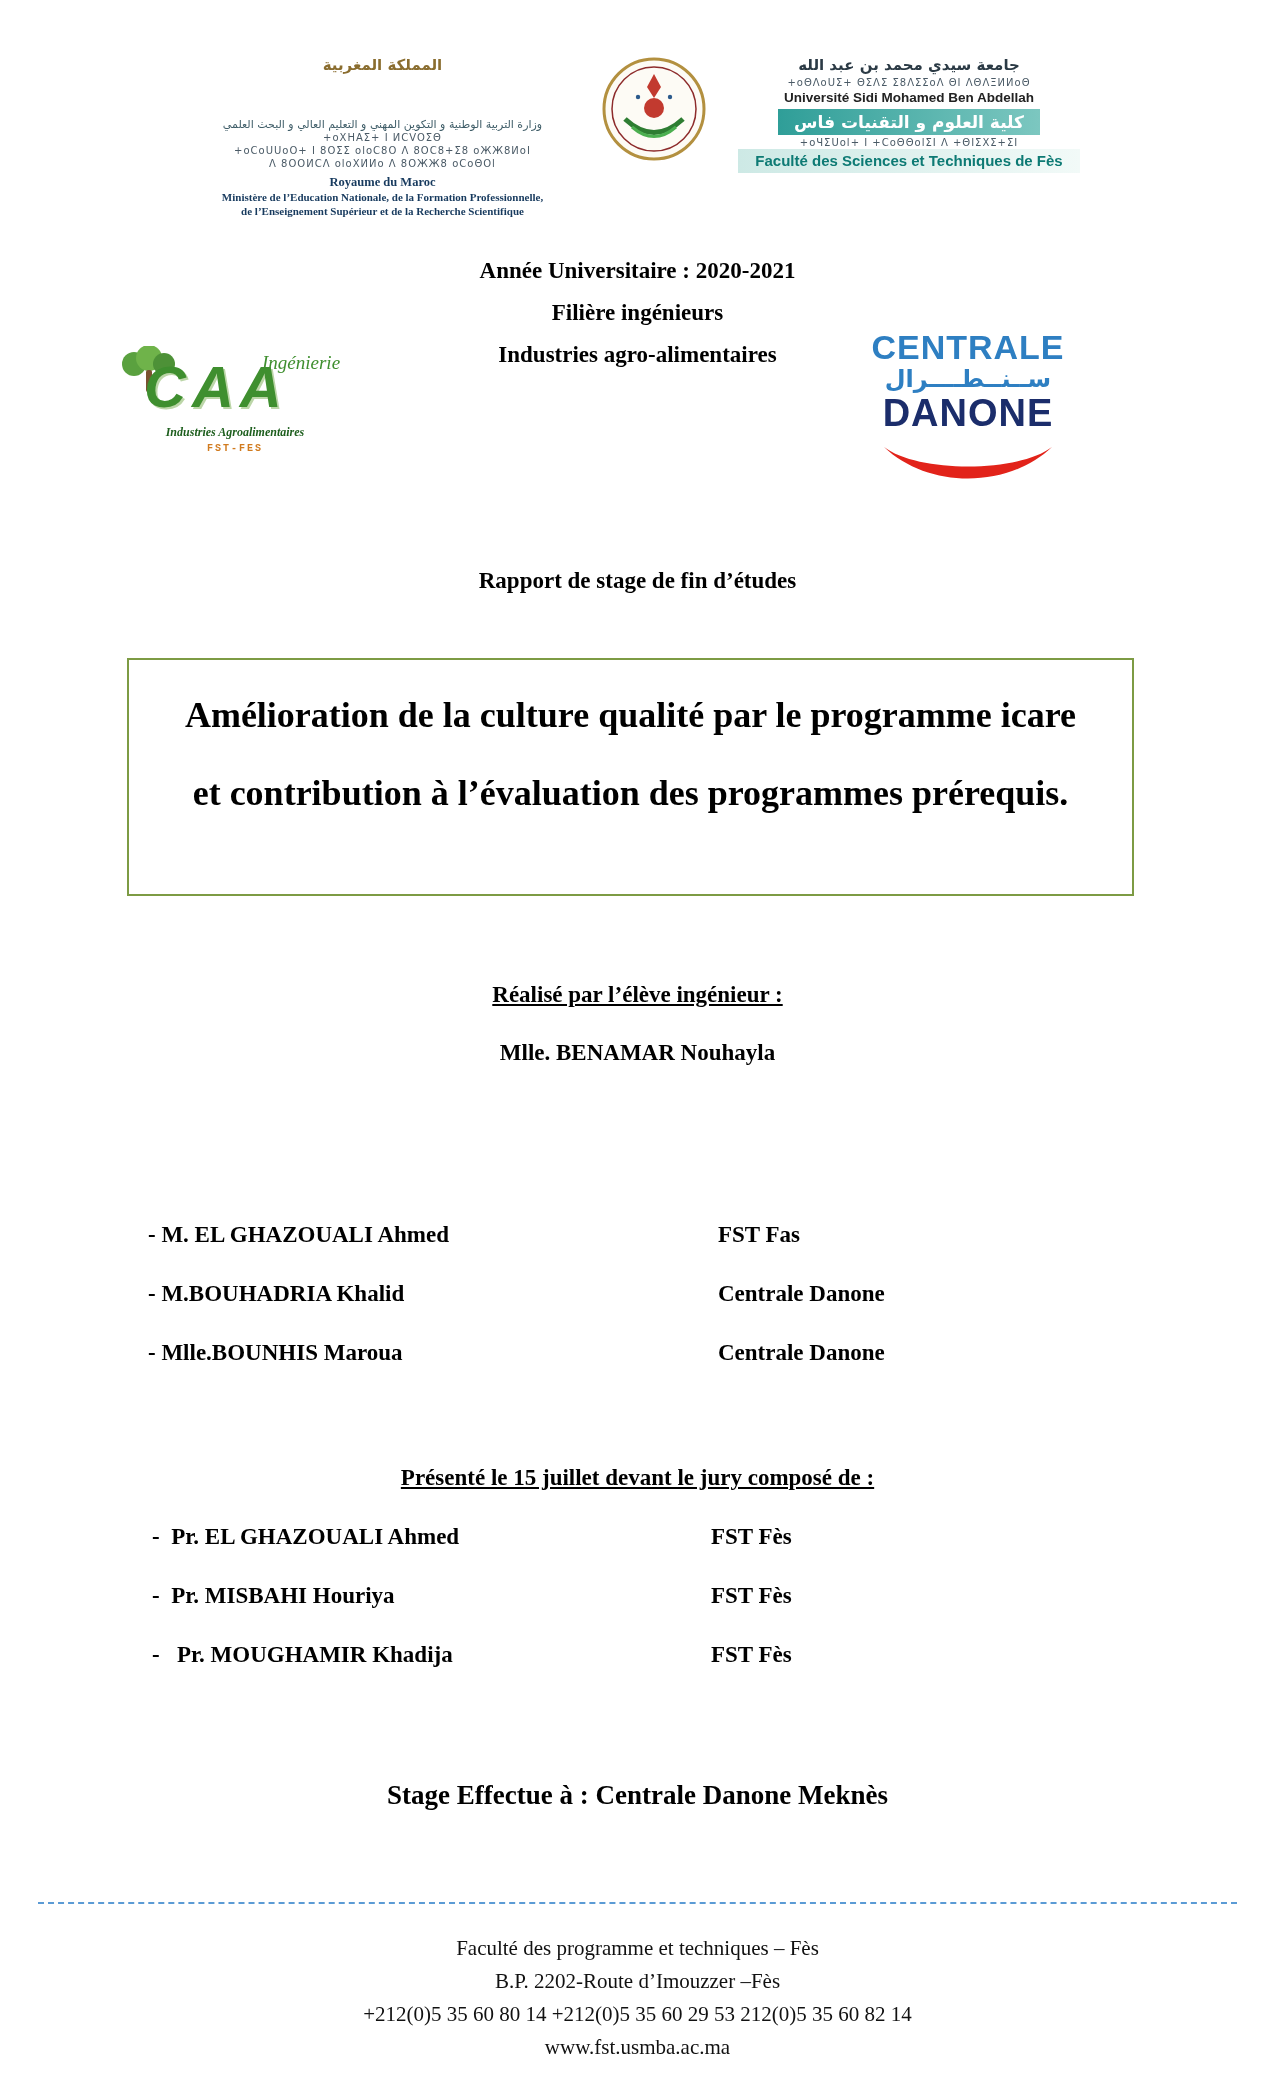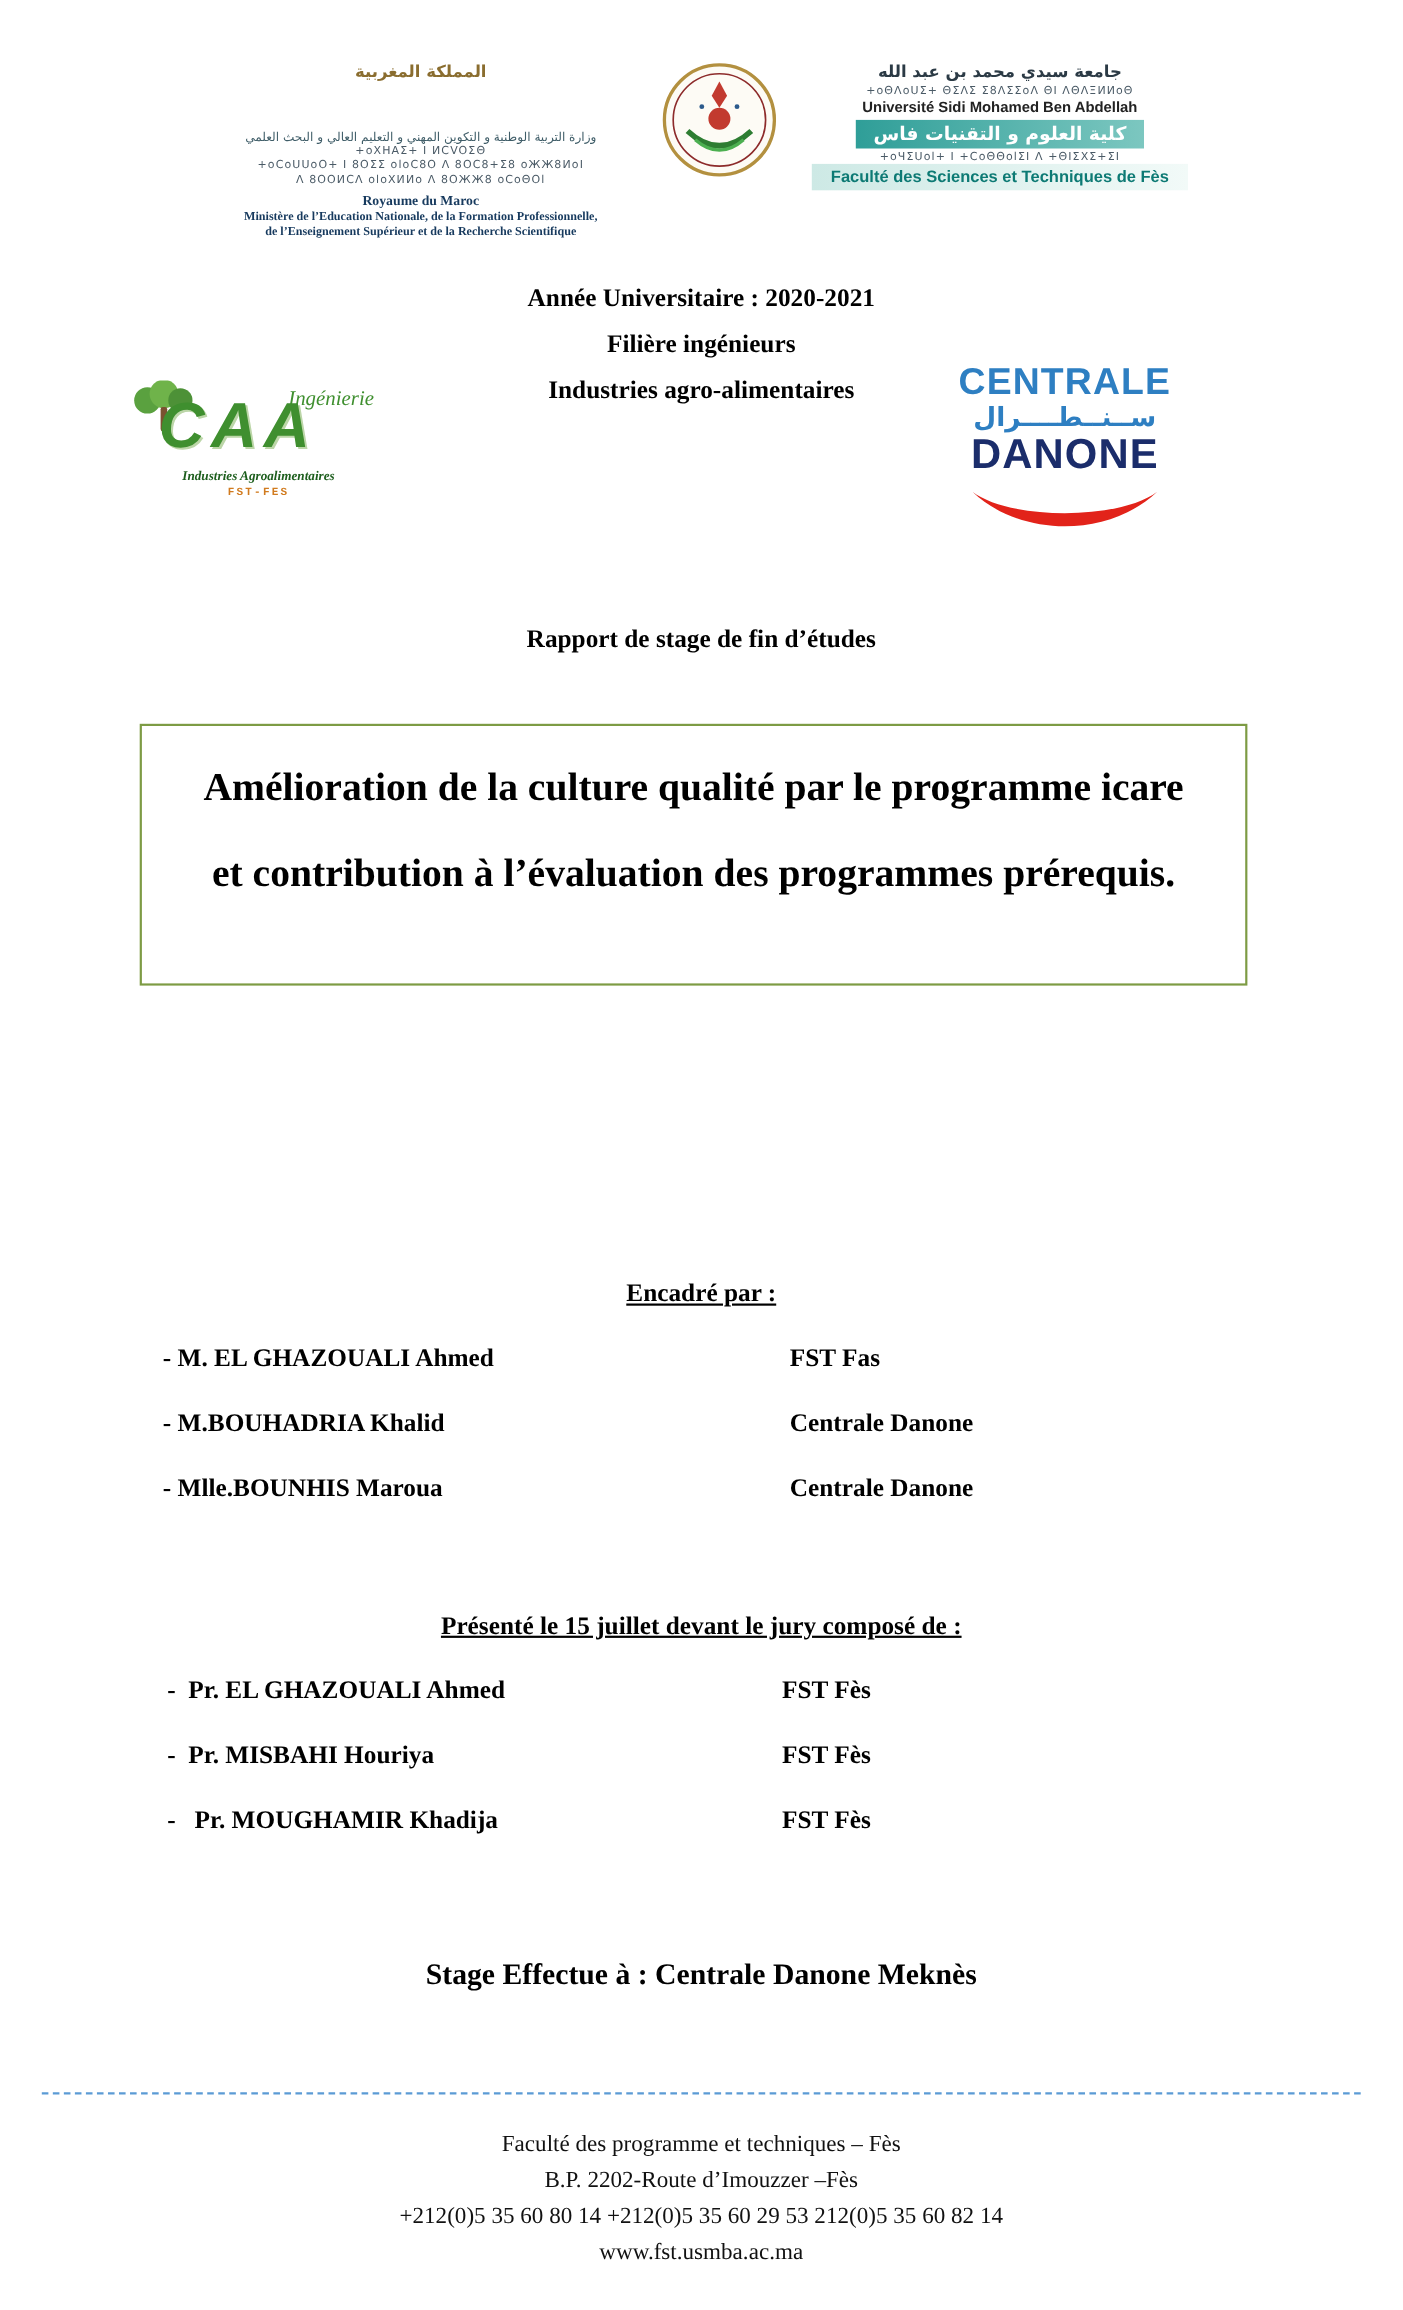--- a/index.html
+++ b/index.html
@@ -158,24 +158,25 @@
     </div>
   </div>
 
   <div class="rapport">Rapport de stage de fin d’études</div>
 
   <div class="title-box">
     <div class="line">Amélioration de la culture qualité par le programme icare</div>
     <div class="line">et  contribution à l’évaluation des programmes prérequis.</div>
   </div>
 
-
-  <div class="center-heading" style="top:1163px;">
-    <span class="underlined">Encadré par :</span>
-  </div>
+  <div class="realise">
+    <div><span class="heading">Réalisé par l’élève ingénieur :</span></div>
+    <div class="name">Mlle. BENAMAR Nouhayla</div>
+  </div>
+
   <div class="pair-row" style="top:1222px;">
     <span class="name">- M. EL GHAZOUALI Ahmed</span>
     <span class="aff">FST Fas</span>
   </div>
   <div class="pair-row" style="top:1281px;">
     <span class="name">- M.BOUHADRIA Khalid</span>
     <span class="aff">Centrale Danone</span>
   </div>
   <div class="pair-row" style="top:1340px;">
     <span class="name">- Mlle.BOUNHIS Maroua</span>

